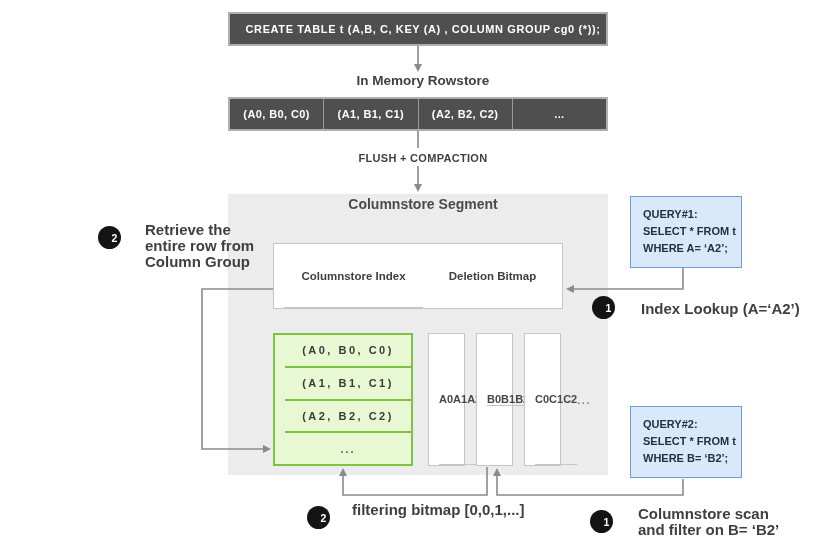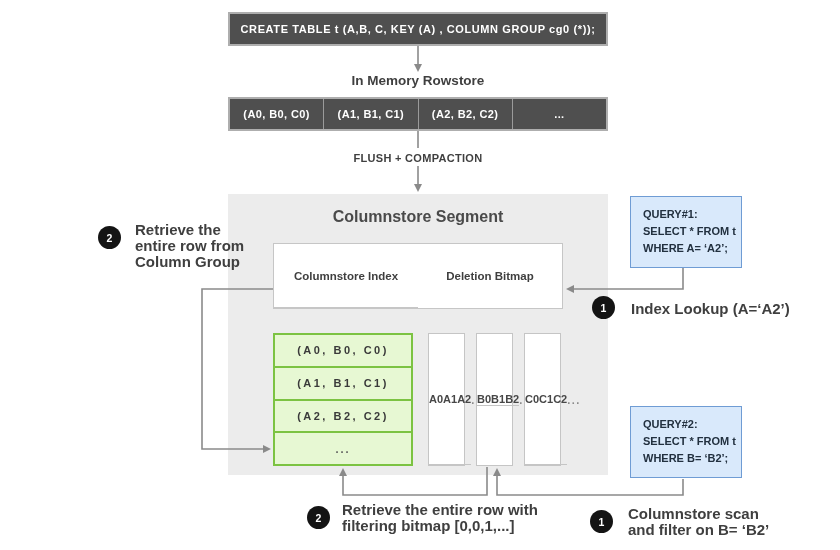--- a/index.html
+++ b/index.html
@@ -1,39 +1,39 @@
 <!DOCTYPE html>
 <html><head>
 <meta charset="utf-8">
 <style>
   * { margin:0; padding:0; box-sizing:border-box; }
   body { background:#ffffff; font-family:"Liberation Sans", sans-serif; }
   .page { position:relative; width:840px; height:550px; background:#ffffff; overflow:hidden; }
 
-  .abs { position:absolute; }
+  .abs { position:absolute;padding-left:10px; }
 
   
   .dark-bar {
     left:228px; width:380px; height:34px;
     background:#4f4f4f; border:2px solid #aeaeae;
     color:#ffffff; font-weight:bold; font-size:11px; letter-spacing:0.6px;
     display:flex; align-items:center; justify-content:center;
   }
   .create-bar { top:12px; }
   .rowstore-bar { top:97px; padding:0; }
   .rowstore-bar .cell {
     flex:1; height:100%; display:flex; align-items:center; justify-content:center;
     border-right:1.5px solid #9b9b9b; font-size:11px; letter-spacing:0.4px;
   }
   .rowstore-bar .cell:last-child { border-right:none; }
 
   .center-label { left:228px; width:380px; text-align:center; color:#3f3f3f; font-weight:bold; }
   .rowstore-title { top:73px; font-size:13.5px; }
   .flush-label { top:152px; font-size:11px; letter-spacing:0.3px; }
-  .segment-title { top:208px; font-size:16px; color:#4a4a4a; }
+  .segment-title { top:196px; font-size:14px; color:#4a4a4a; }
 
   
   .segment-box { left:228px; top:194px; width:380px; height:281px; background:#ececec; }
 
   .index-box {
     left:273px; top:243px; width:290px; height:66px;
     background:#ffffff; border:1.5px solid #c6c6c6;
     display:flex; flex-direction:row;
   }
   .index-box .row {
@@ -160,21 +160,20 @@
     <div>Retrieve the</div>
     <div>entire row from</div>
     <div>Column Group</div>
   </div>
 
   <div class="abs badge" style="left:592px; top:296px;">1</div>
   <div class="abs ann" style="left:631px; top:301px;">Index Lookup (A=‘A2’)</div>
 
   <div class="abs badge" style="left:307px; top:506px;">2</div>
   <div class="abs ann" style="left:342px; top:502px;">
-    <div>Retrieve the entire row with</div>
     <div>filtering bitmap [0,0,1,...]</div>
   </div>
 
   <div class="abs badge" style="left:590px; top:510px;">1</div>
   <div class="abs ann" style="left:628px; top:506px;">
     <div>Columnstore scan</div>
     <div>and filter on B= ‘B2’</div>
   </div>
 
   <svg class="wires" width="840" height="550" viewBox="0 0 840 550">

